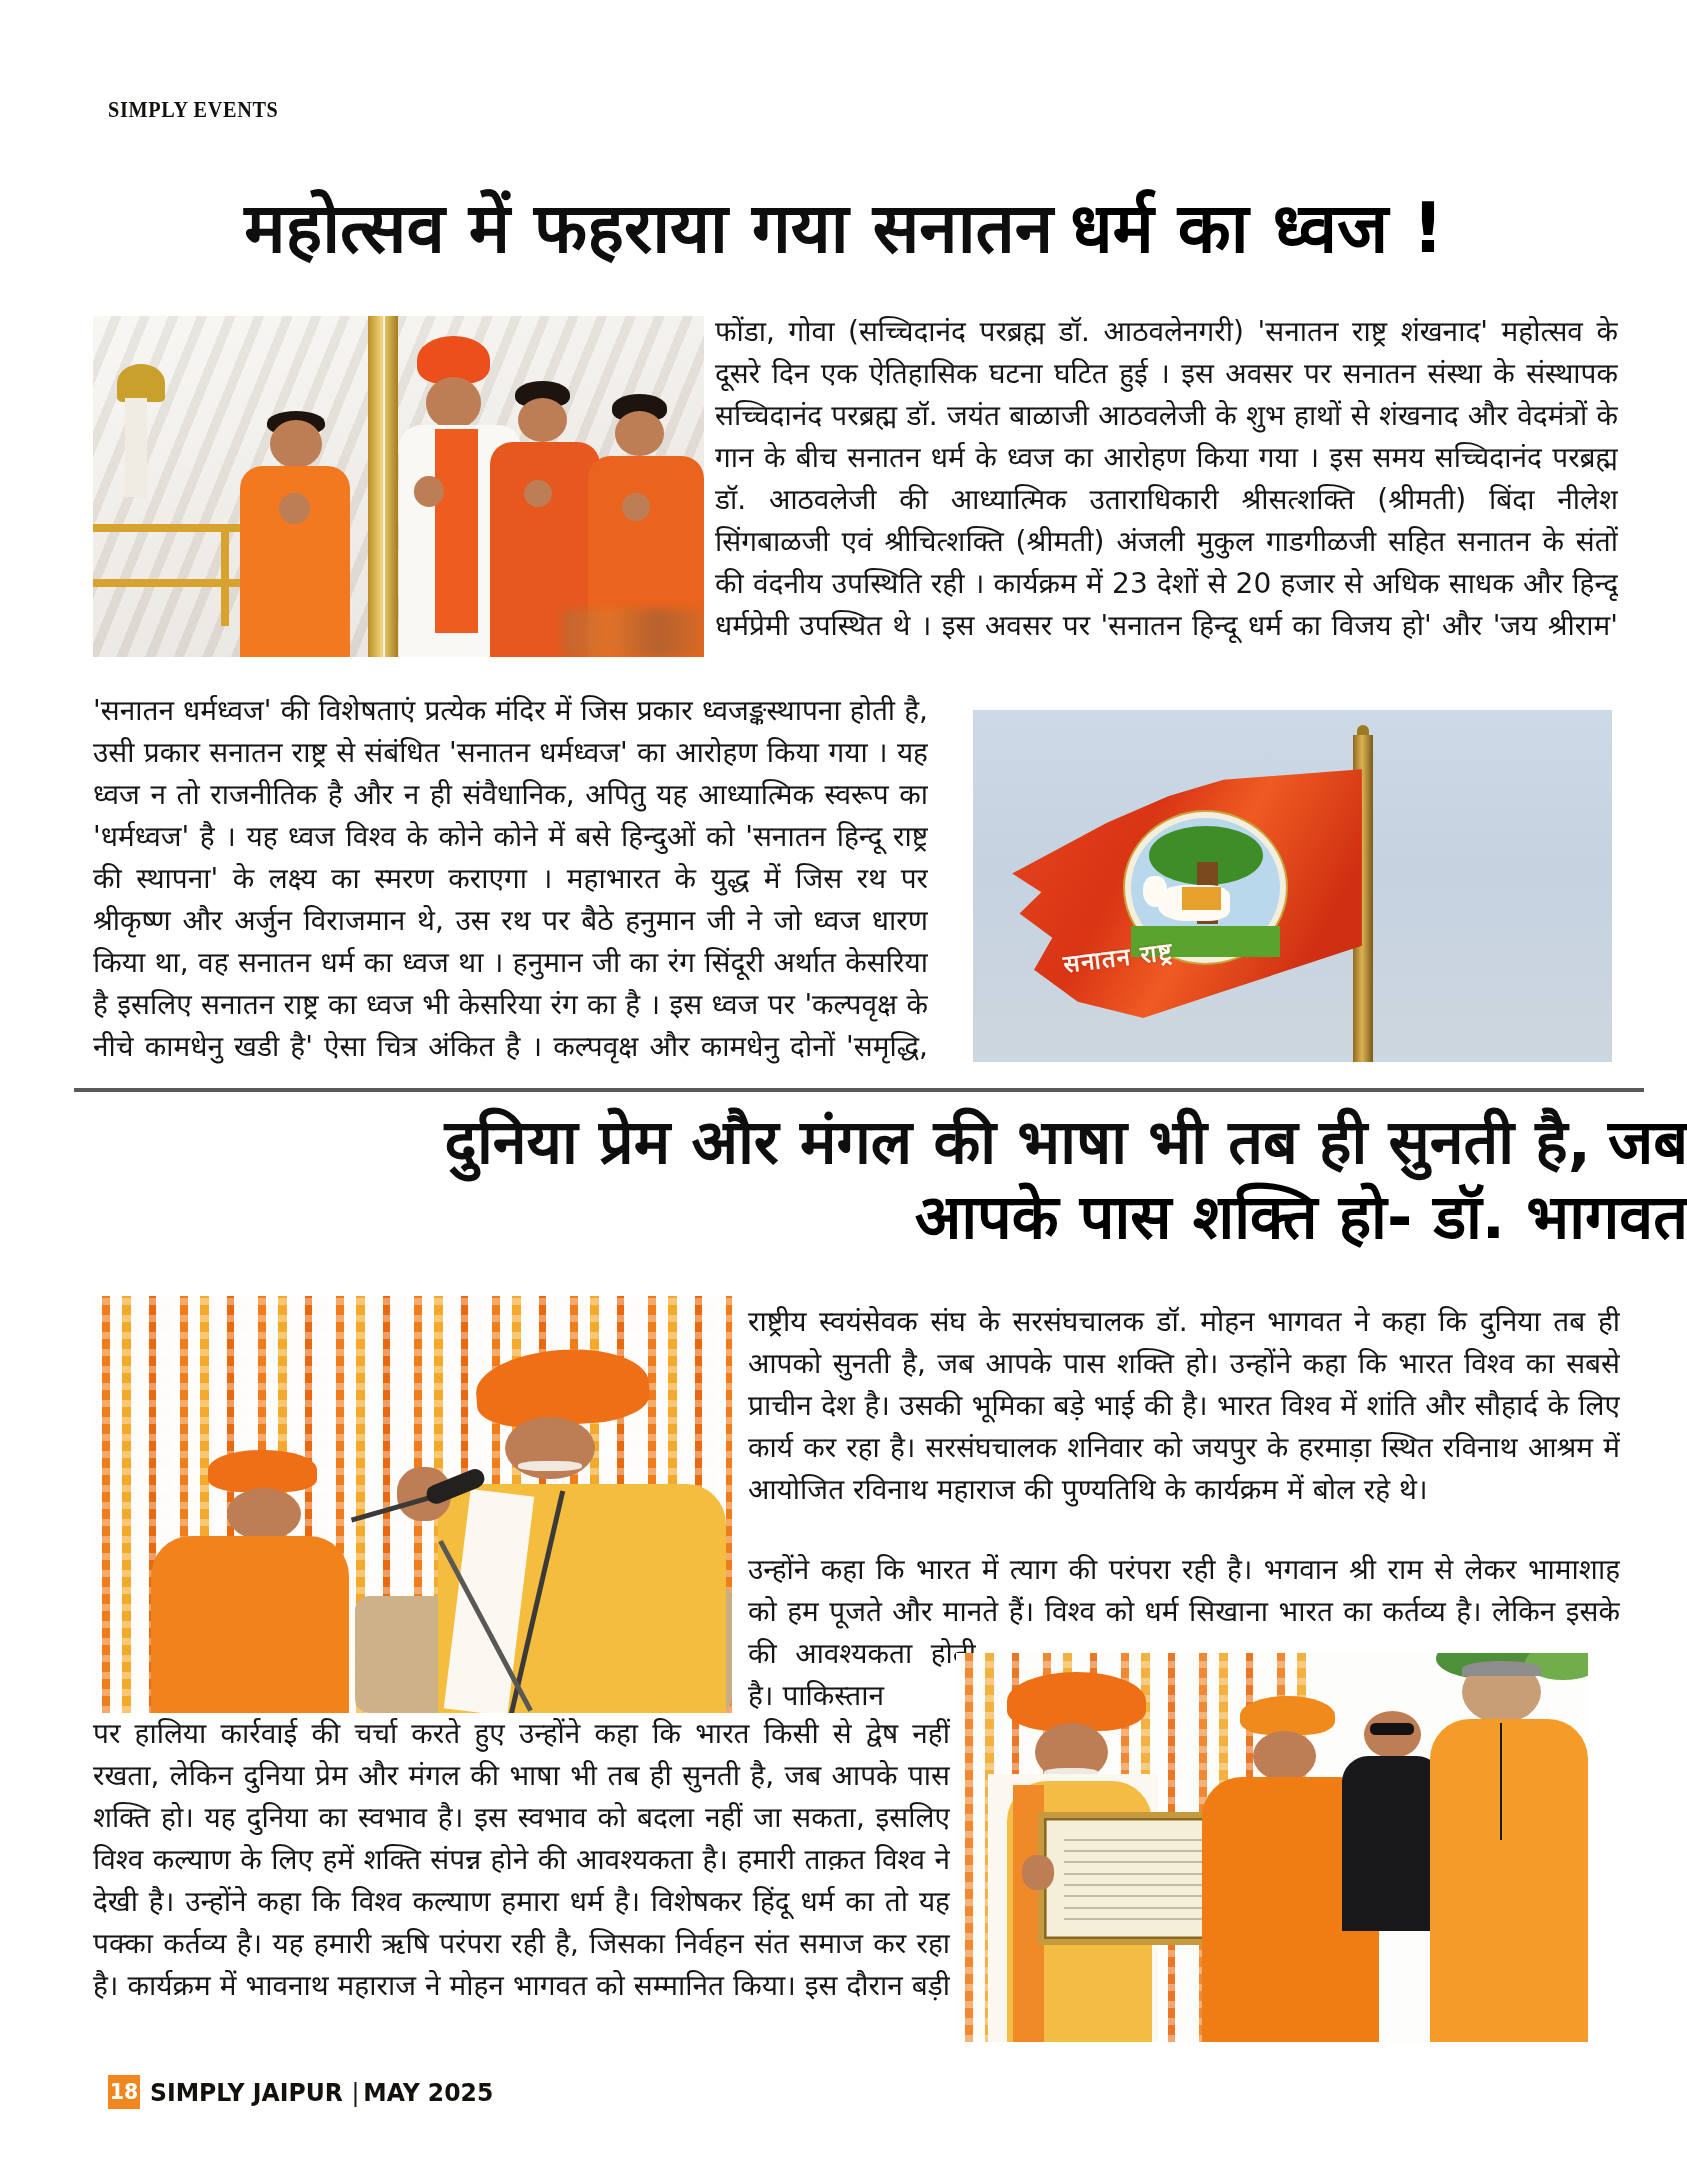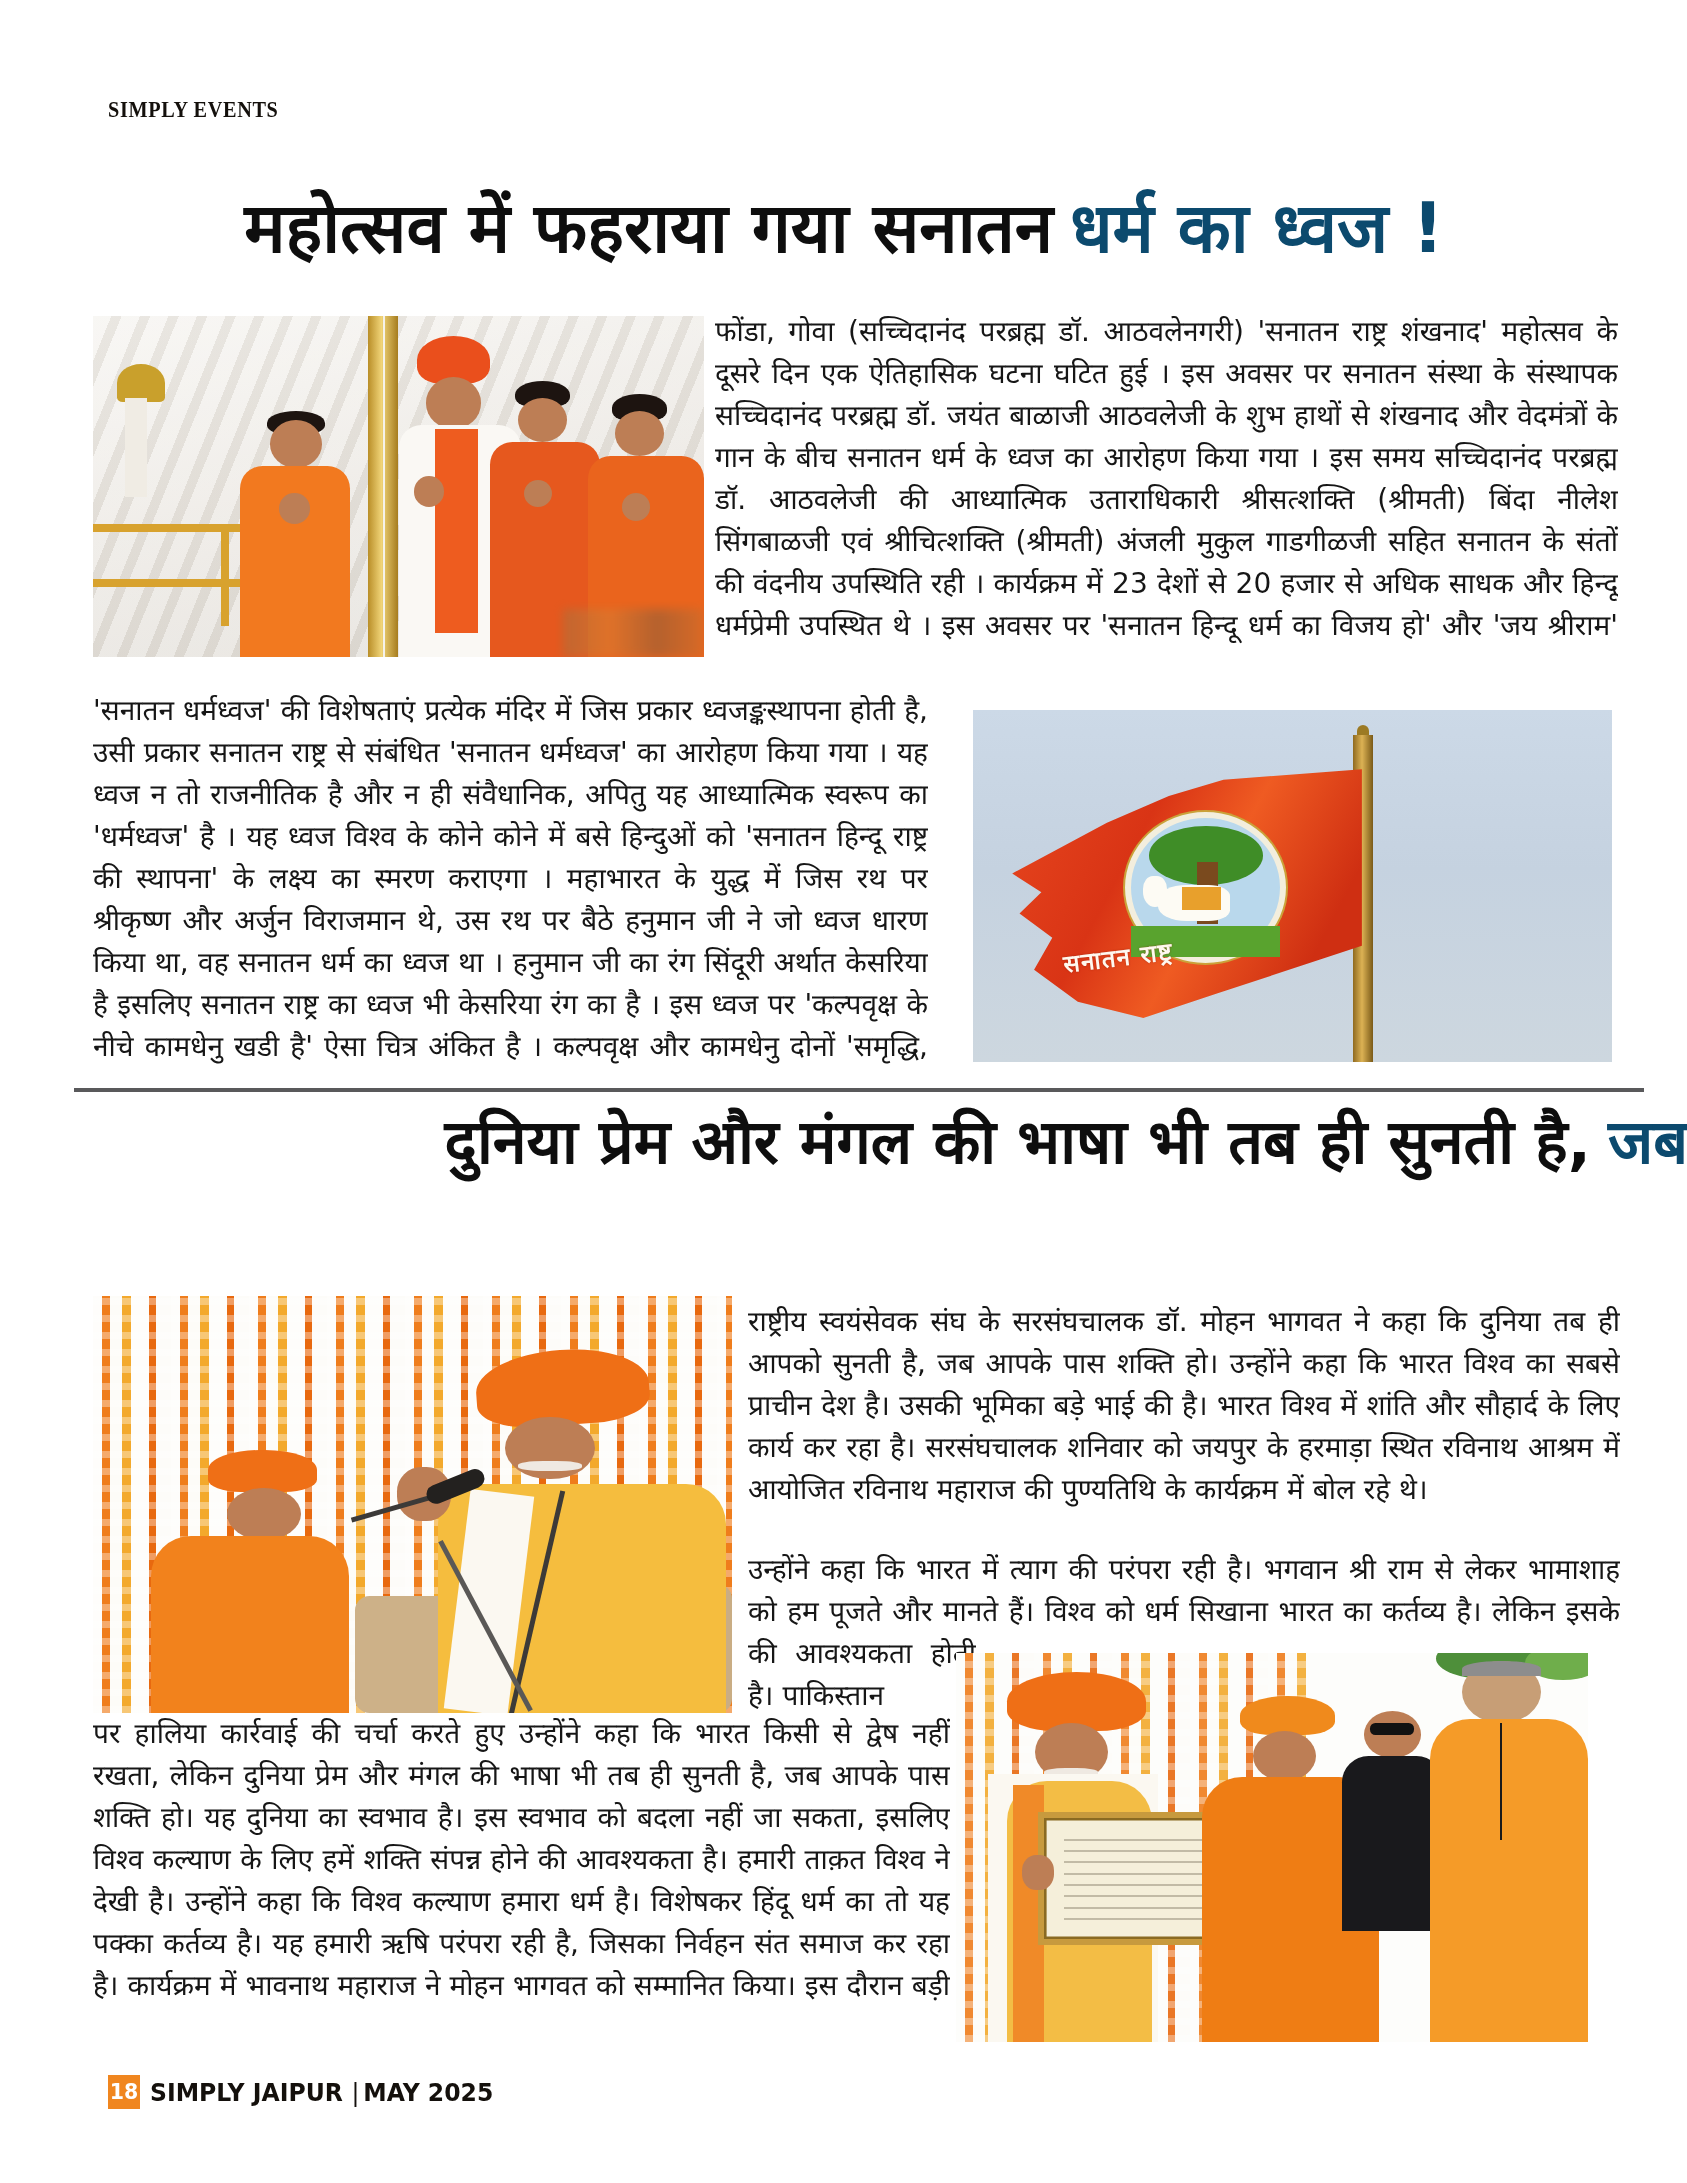--- a/index.html
+++ b/index.html
@@ -9,21 +9,21 @@
   
   .evtlabel{position:absolute;left:108px;top:97px;font-family:"Liberation Serif",serif;
             font-weight:bold;font-size:22.5px;letter-spacing:0.7px;color:#14100c;
             transform:scaleX(.9);transform-origin:left center;}
 
   
   .h1wrap{position:absolute;left:0;right:0;top:179px;text-align:center;font-weight:bold;
           font-size:69px;line-height:99px;color:#0e0e0e;white-space:nowrap;}
   .h2wrap{position:absolute;left:0;right:0;top:1104px;text-align:right;font-weight:bold;
           font-size:61px;line-height:75px;color:#0e0e0e;}
-  .red{color:#0c4a6e;}
+  .red{color:#000000;}
   .hsp{display:inline-block;width:17px;}
 
   
   .btxt{position:absolute;font-size:28px;line-height:42px;color:#161616;
         text-align:justify;overflow:hidden;}
 
   
   .divider{position:absolute;left:74px;top:1088px;width:1570px;height:4px;background:#59595b;}
 
   
@@ -166,20 +166,21 @@
       <div class="p2flagtext">सनातन राष्ट्र</div>
     </div>
   </div>
 
   <div class="divider"></div>
 
   <div class="h2wrap">
     <div>
       <span>दुनिया प्रेम और मंगल की भाषा भी तब ही सुनती है,</span><span class="hsp"></span><span class="red">जब</span>
     </div>
+    <div class="red">आपके पास शक्ति हो- डॉ. भागवत</div>
   </div>
 
   <div class="photo garland" style="left:93px;top:1296px;width:639px;height:417px;">
 
     <div class="p3turban" style="left:18%;top:37%;width:17%;height:10%;border-radius:48% 48% 30% 30%;"></div>
     <div class="p3face" style="left:21%;top:46%;width:11.5%;height:12.5%;"></div>
     <div class="p3body" style="left:9%;top:57.5%;width:31%;height:43%;background:#f2821c;"></div>
 
     <div class="p3chair" style="left:41%;top:72%;width:17%;height:28%;"></div>
     <div class="p3chair" style="left:85%;top:69%;width:15%;height:31%;background:#c9ad84;"></div>

